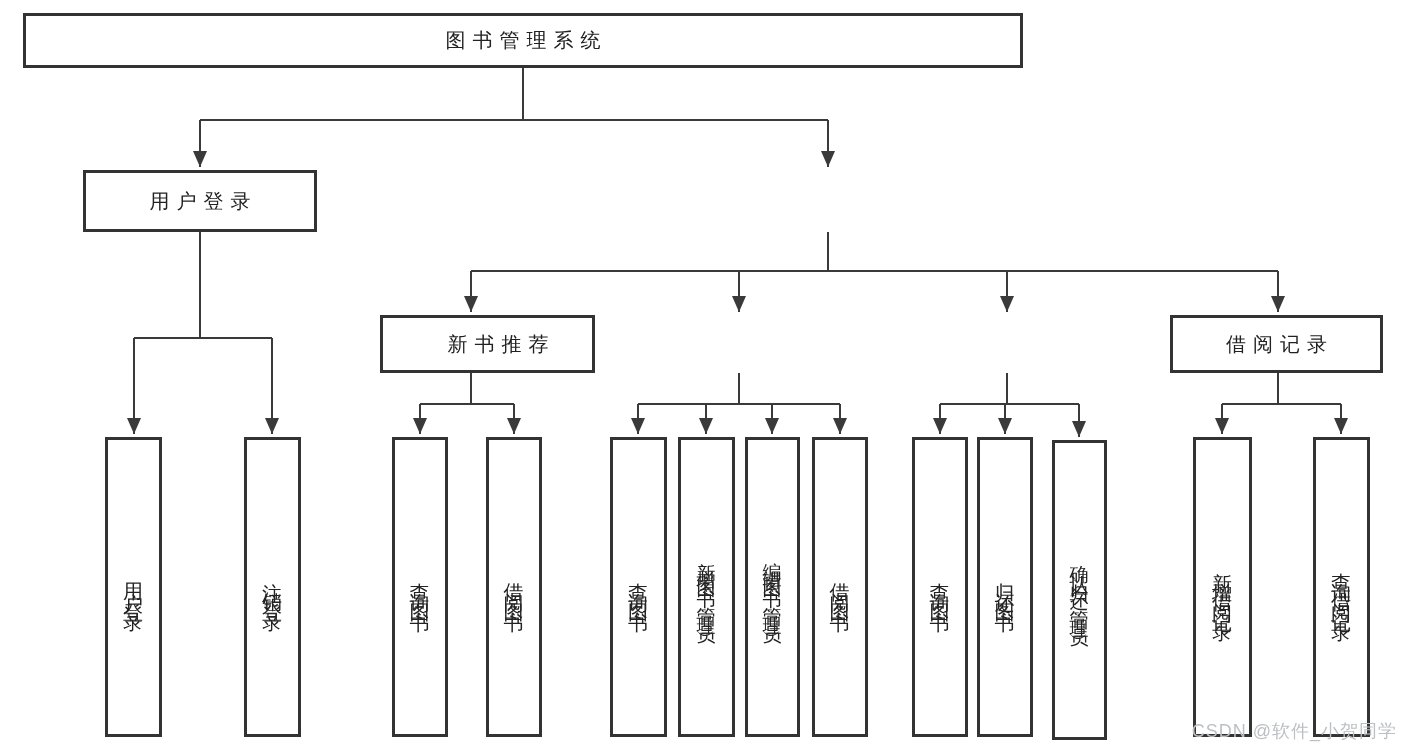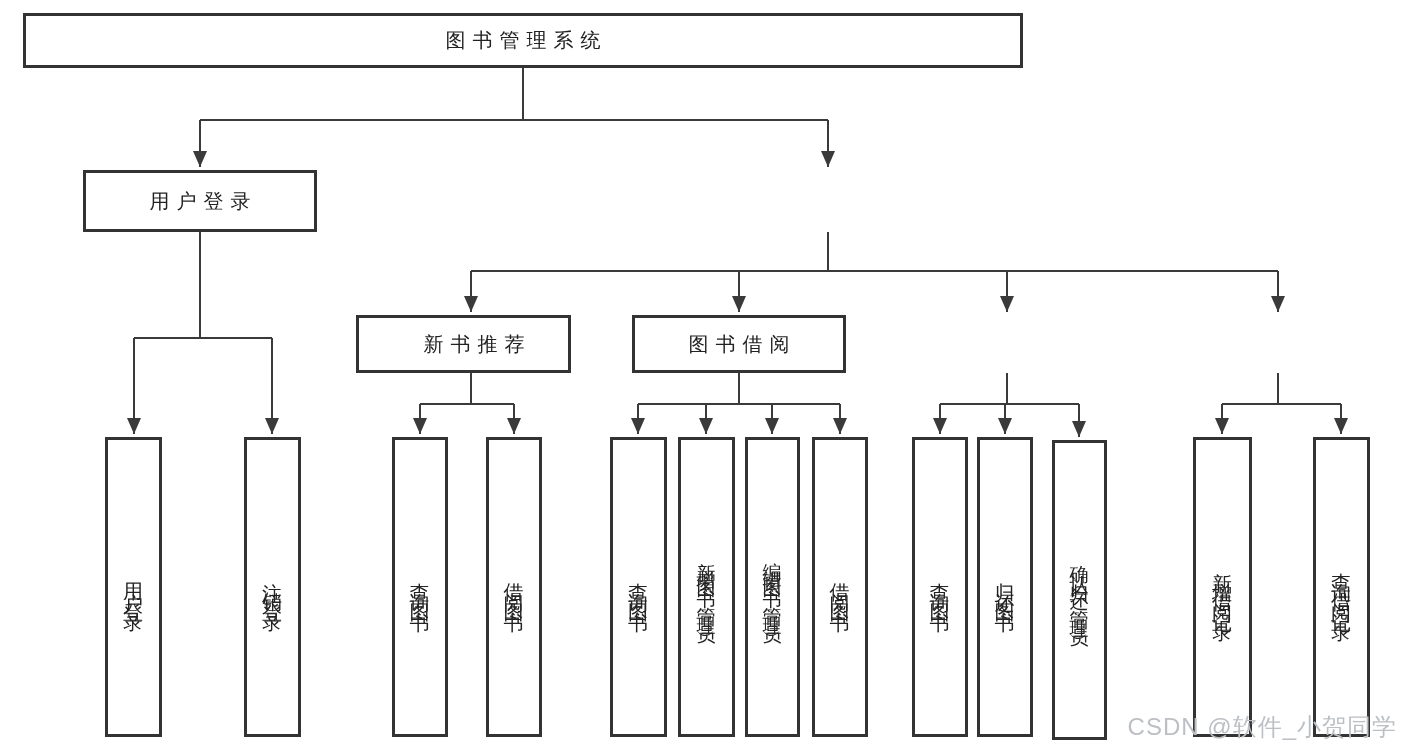--- a/index.html
+++ b/index.html
@@ -58,21 +58,21 @@
     text-indent: 0;
     white-space: normal;
     line-height: 1;
   }
   .leaf.long { letter-spacing: 9px; font-size: 19px; }
 
   .watermark {
     position: absolute;
     right: 8px;
     bottom: 4px;
-    font-size: 24px;
+    font-size: 18px;
     letter-spacing: 1px;
     color: var(--watermark);
     pointer-events: none;
   }
 </style>
 </head>
 <body>
 
 <div class="canvas">
 
@@ -114,22 +114,22 @@
 
     <path class="edge" d="M1278 373 V404 M1222 404 H1341"></path>
     <path class="edge" marker-end="url(#arrow)" d="M1222 404 V434"></path>
     <path class="edge" marker-end="url(#arrow)" d="M1341 404 V434"></path>
   </svg>
 
   <div class="node" style="left:23px; top:13px; width:1000px; height:55px;">图书管理系统</div>
 
   <div class="node" style="left:83px; top:170px; width:234px; height:62px;">用户登录</div>
 
-  <div class="node" style="left:356px; top:315px; width:215px; height:58px;padding-left:21px;">新书推荐</div>
-  <div class="node" style="left:632px; top:315px; width:214px; height:58px;">图书借阅</div>
+  <div class="node" style="left:380px; top:315px; width:215px; height:58px;padding-left:21px;">新书推荐</div>
+  <div class="node" style="left:1170px; top:315px; width:213px; height:58px;">借阅记录</div>
 
   <div class="node leaf" style="left:105px; top:437px; width:57px; height:300px;">用户登录</div>
   <div class="node leaf" style="left:244px; top:437px; width:57px; height:300px;">注销登录</div>
 
   <div class="node leaf" style="left:392px; top:437px; width:56px; height:300px;">查询图书</div>
   <div class="node leaf" style="left:486px; top:437px; width:56px; height:300px;">借阅图书</div>
 
   <div class="node leaf" style="left:610px; top:437px; width:57px; height:300px;">查询图书</div>
   <div class="node leaf long" style="left:678px; top:437px; width:57px; height:300px;">新增图书（管理员）</div>
   <div class="node leaf long" style="left:745px; top:437px; width:55px; height:300px;">编辑图书（管理员）</div>

